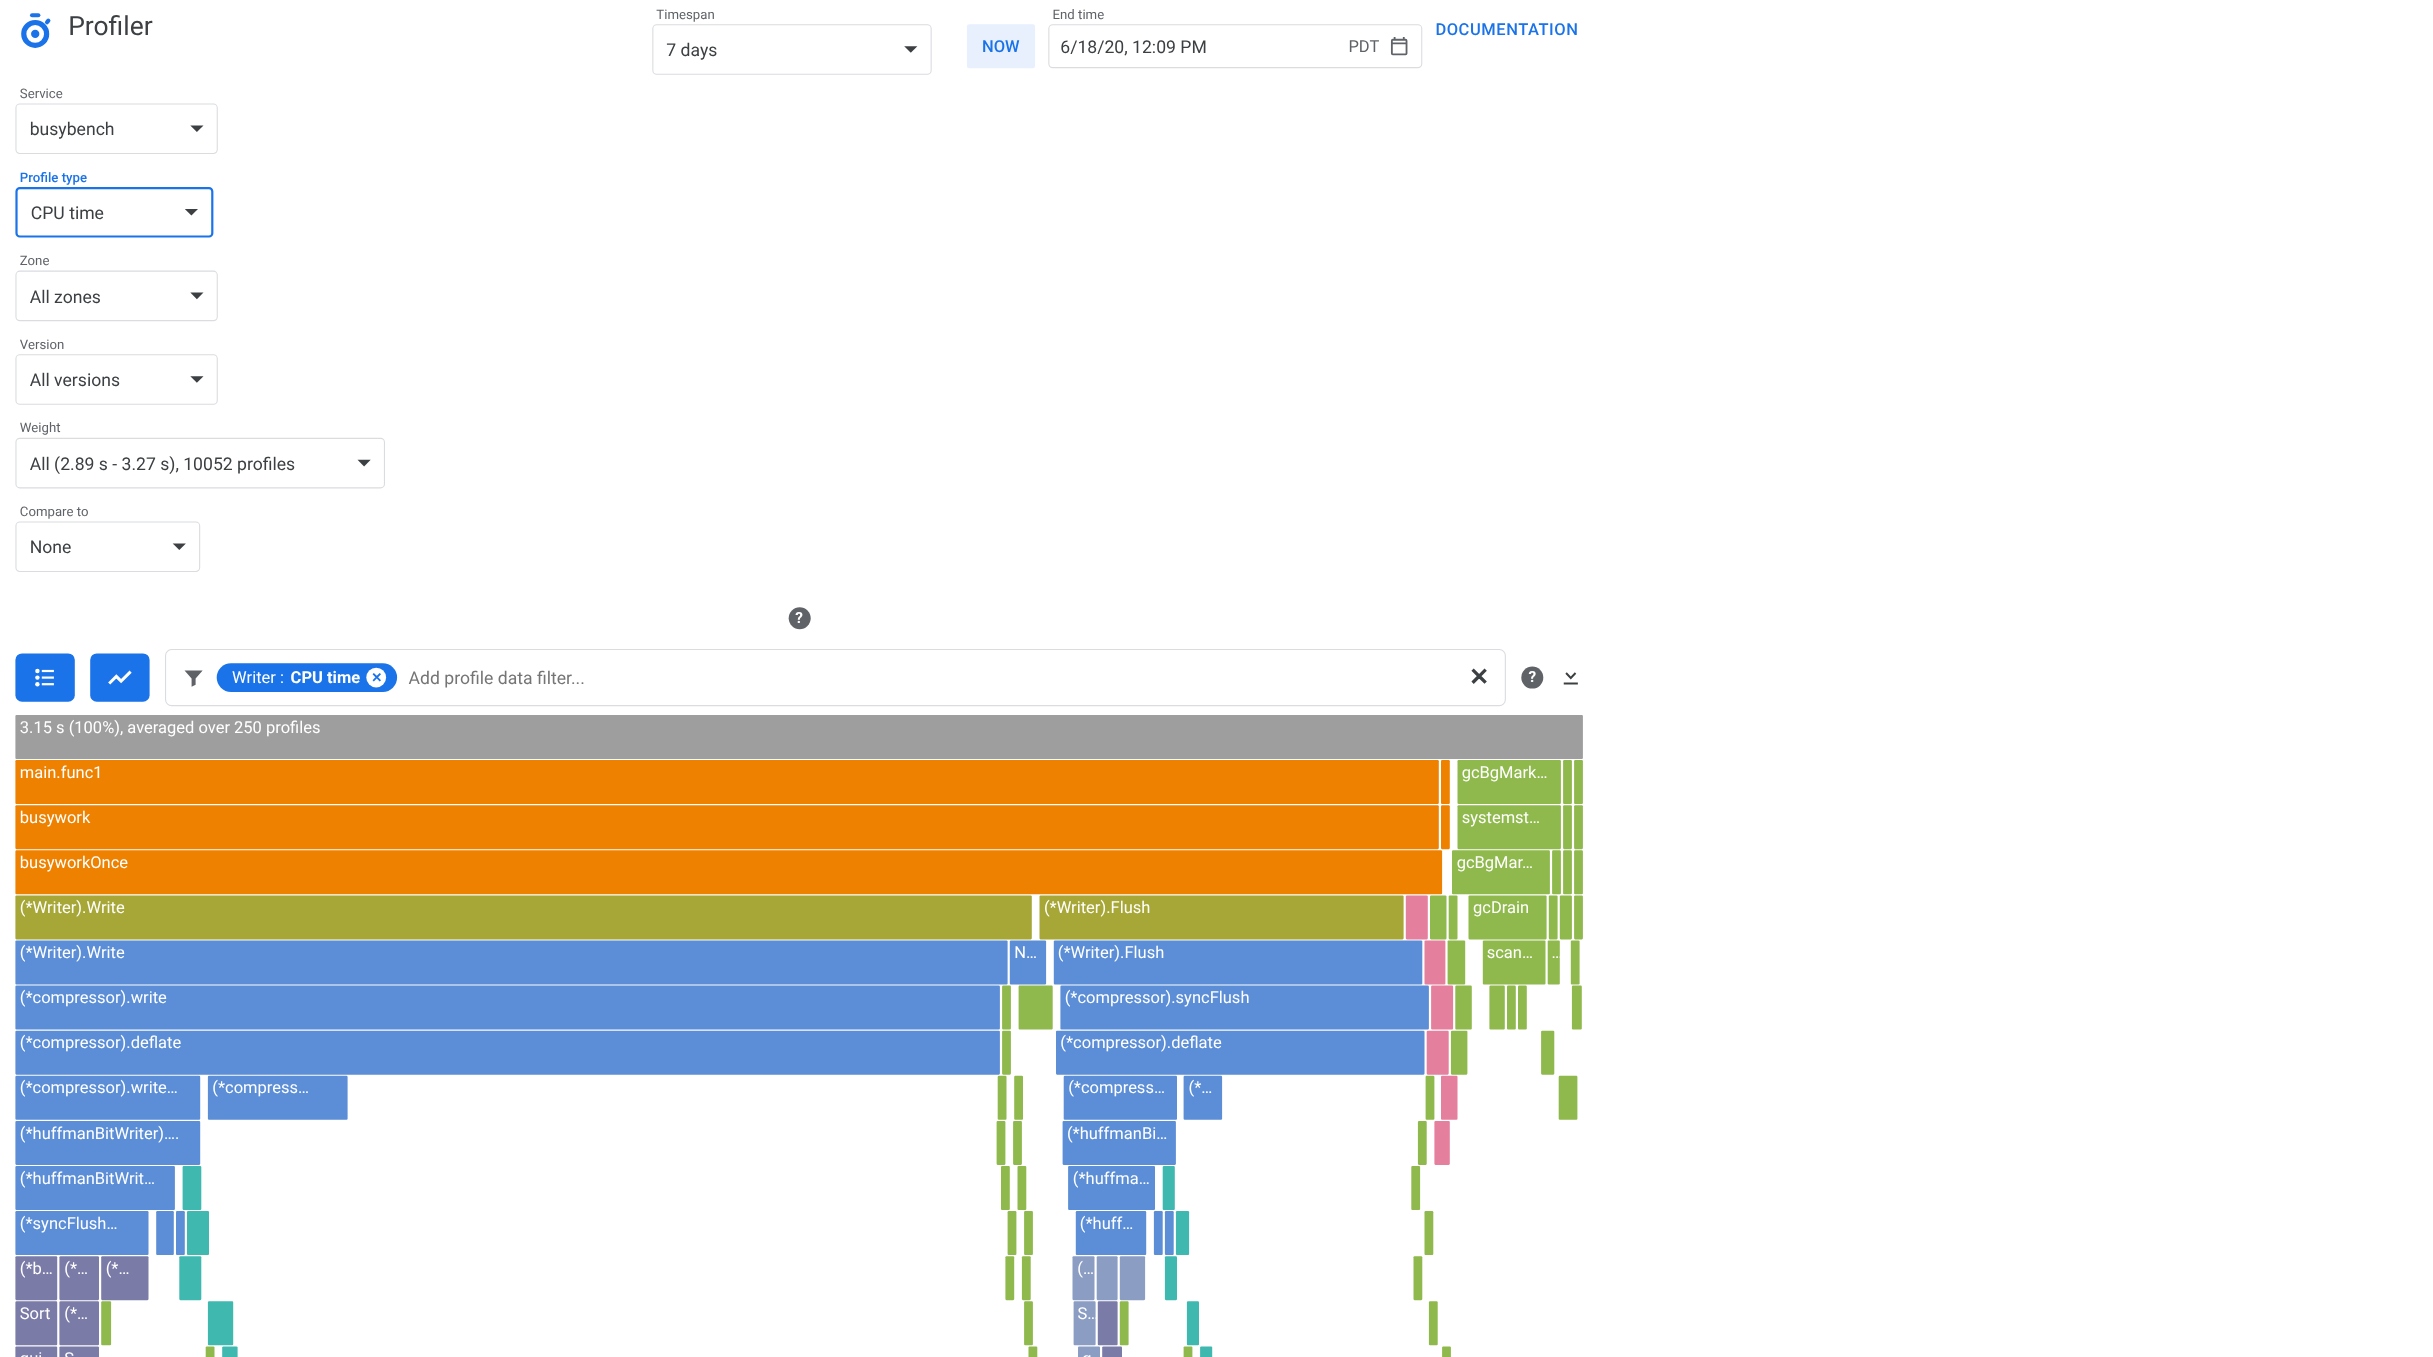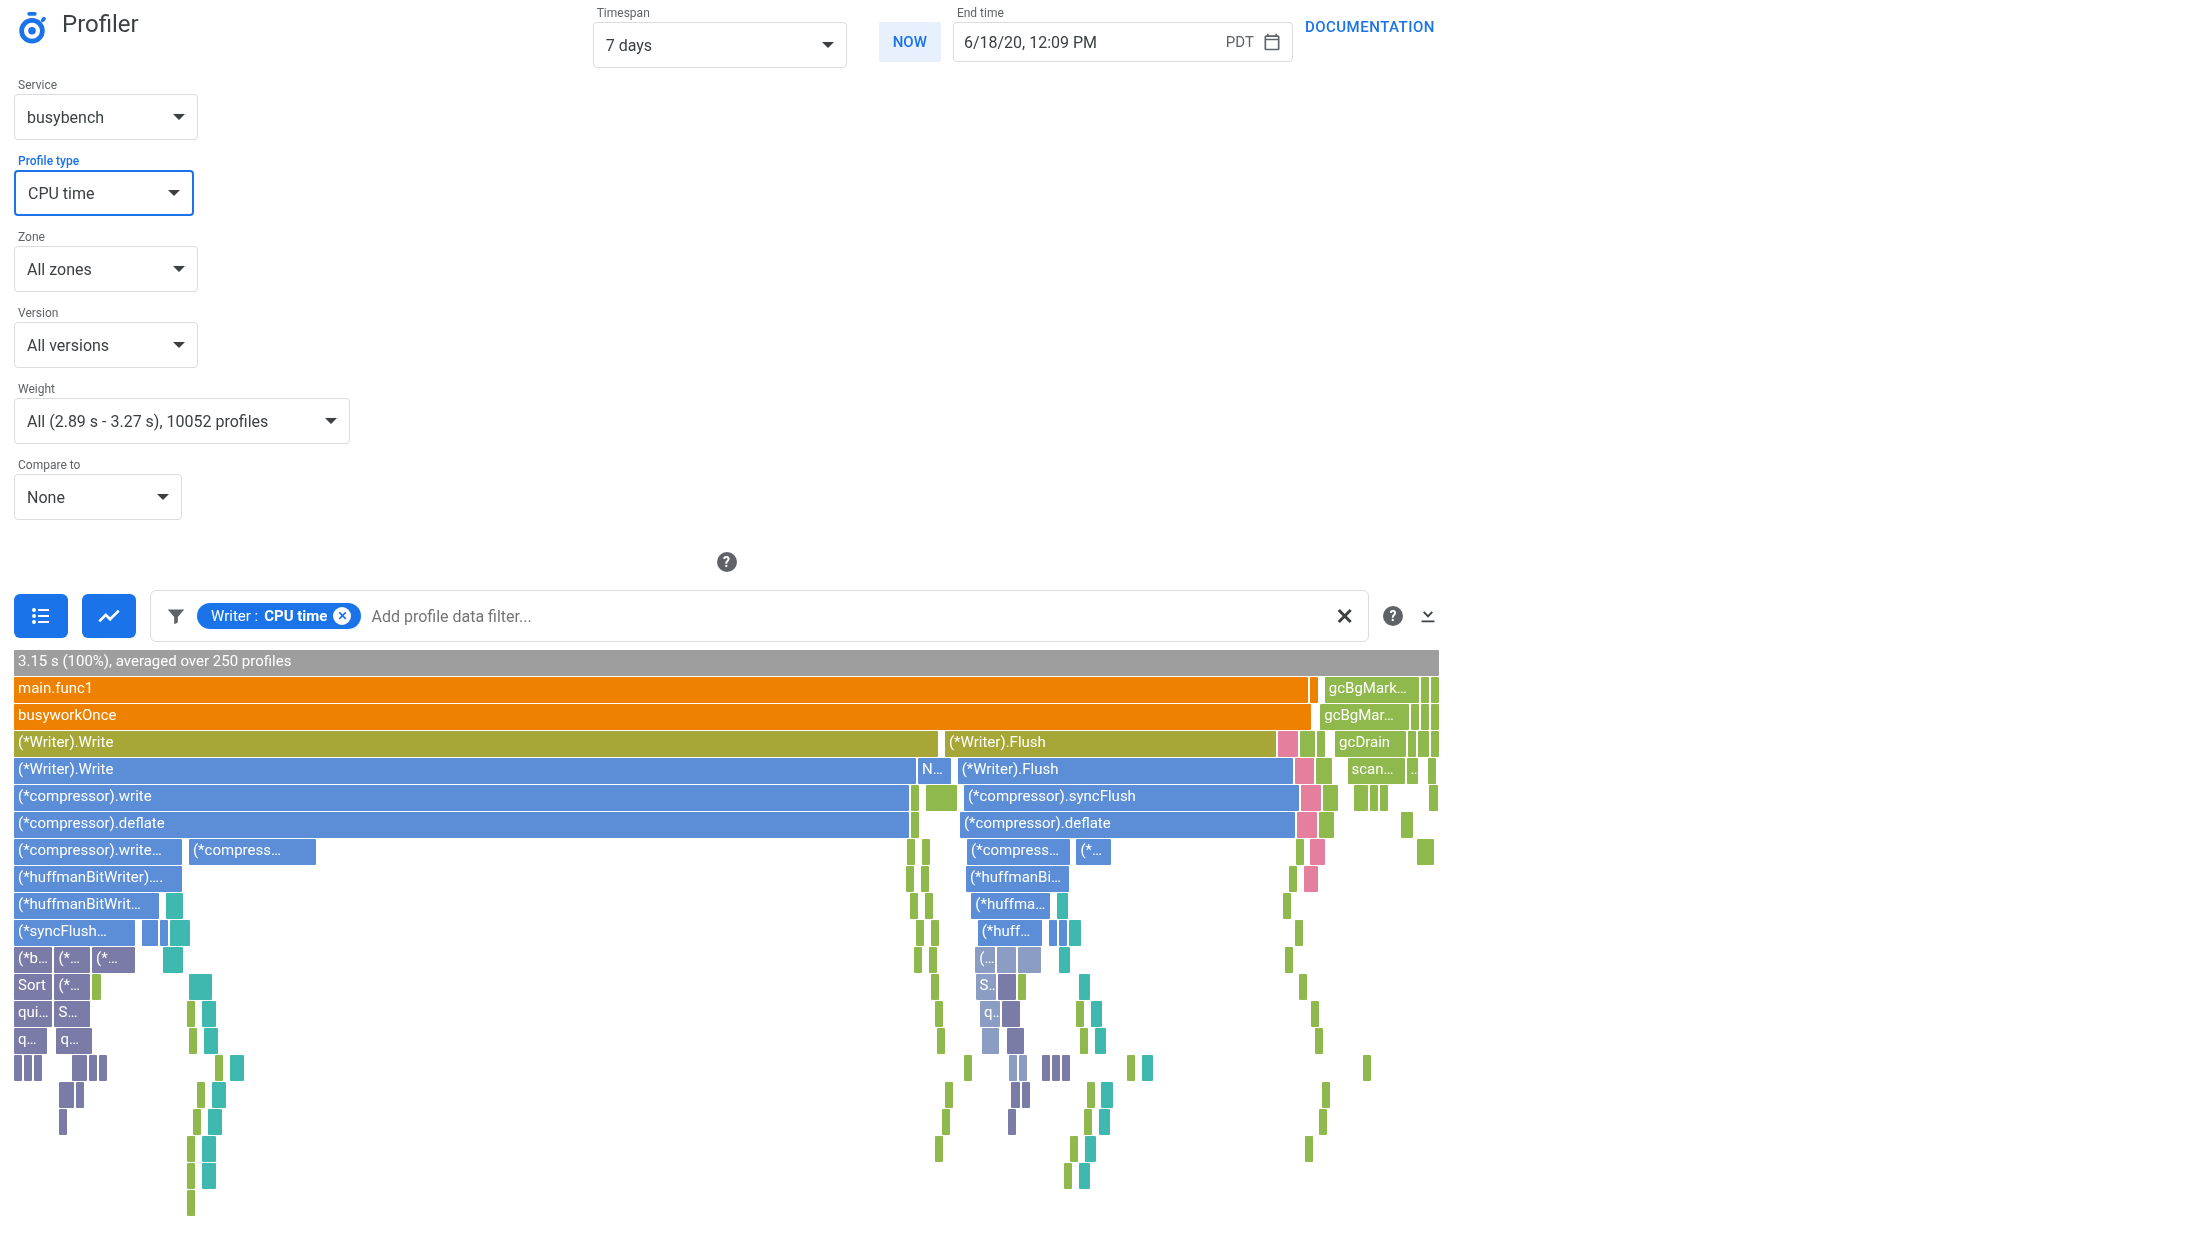--- a/index.html
+++ b/index.html
@@ -28,21 +28,21 @@
   .square-btn { width:54px; height:44px; border-radius:6px; display:flex; align-items:center; justify-content:center;}
   .square-btn.blue { background:#1a73e8; color:#fff;}
   .filter-bar { flex:1; border:1px solid #dadce0; border-radius:6px; height:52px; display:flex; align-items:center; padding:0 14px; gap:10px;}
   .chip { background:#1a73e8; color:#fff; border-radius:14px; padding:4px 10px 4px 14px; font-size:15px; display:flex; align-items:center; gap:6px;}
   .chip .x { background:#fff; color:#1a73e8; border-radius:50%; width:18px; height:18px; display:flex; align-items:center; justify-content:center; font-size:12px; font-weight:bold;}
   .filter-input { border:none; outline:none; font-size:16px; color:#3b82f6; flex:1;}
   .close-x { font-size:22px; font-weight:bold; color:#3c4043;}
   .dl-icon { font-size:20px; color:#3c4043;}
   
   .flame { padding: 0 14px; }
-  .flame-row { display:flex; height:26px; gap:2px; margin-bottom:1px;}
+  .flame-row { display:flex; height:40px; gap:2px; margin-bottom:1px;}
   .frame { color:#fff; font-size:15px; padding:2px 4px 0 4px; overflow:hidden; white-space:nowrap; text-overflow:ellipsis; border-radius:1px;}
   
   
   .c-gray   { background:#9e9e9e; }
   .c-orange { background:#ee8100; }
   .c-olive  { background:#a7a737; }
   .c-blue   { background:#5b8ed6; }
   .c-green  { background:#8fb94c; }
   .c-pink   { background:#e57f9e; }
   .c-teal   { background:#3fb8af; }
@@ -177,20 +177,28 @@
     </div>
     <div class="flame-row">
       <div class="frame c-orange" style="width: 92.1%;">main.func1</div>
       <div class="frame c-orange" style="width: 0.2%;"></div>
       <div style="width: 0.2%;"></div>
       <div class="frame c-green" style="width: 6.7%;">gcBgMark…</div>
       <div class="frame c-green" style="width: 0.5%;"></div>
       <div class="frame c-green" style="width: 0.3%;"></div>
     </div>
     <div class="flame-row">
+      <div class="frame c-orange" style="width: 92.1%;">busywork</div>
+      <div class="frame c-orange" style="width: 0.2%;"></div>
+      <div style="width: 0.2%;"></div>
+      <div class="frame c-green" style="width: 6.7%;">systemst…</div>
+      <div class="frame c-green" style="width: 0.5%;"></div>
+      <div class="frame c-green" style="width: 0.3%;"></div>
+    </div>
+    <div class="flame-row">
       <div class="frame c-orange" style="width: 92.1%;">busyworkOnce</div>
       <div style="width: 0.4%;"></div>
       <div class="frame c-green" style="width: 6.3%;">gcBgMar…</div>
       <div class="frame c-green" style="width: 0.4%;"></div>
       <div class="frame c-green" style="width: 0.5%;"></div>
       <div class="frame c-green" style="width: 0.3%;"></div>
     </div>
     <div class="flame-row">
       <div class="frame c-olive" style="width: 65.6%;">(*Writer).Write</div>
       <div style="width: 0.2%;"></div>

